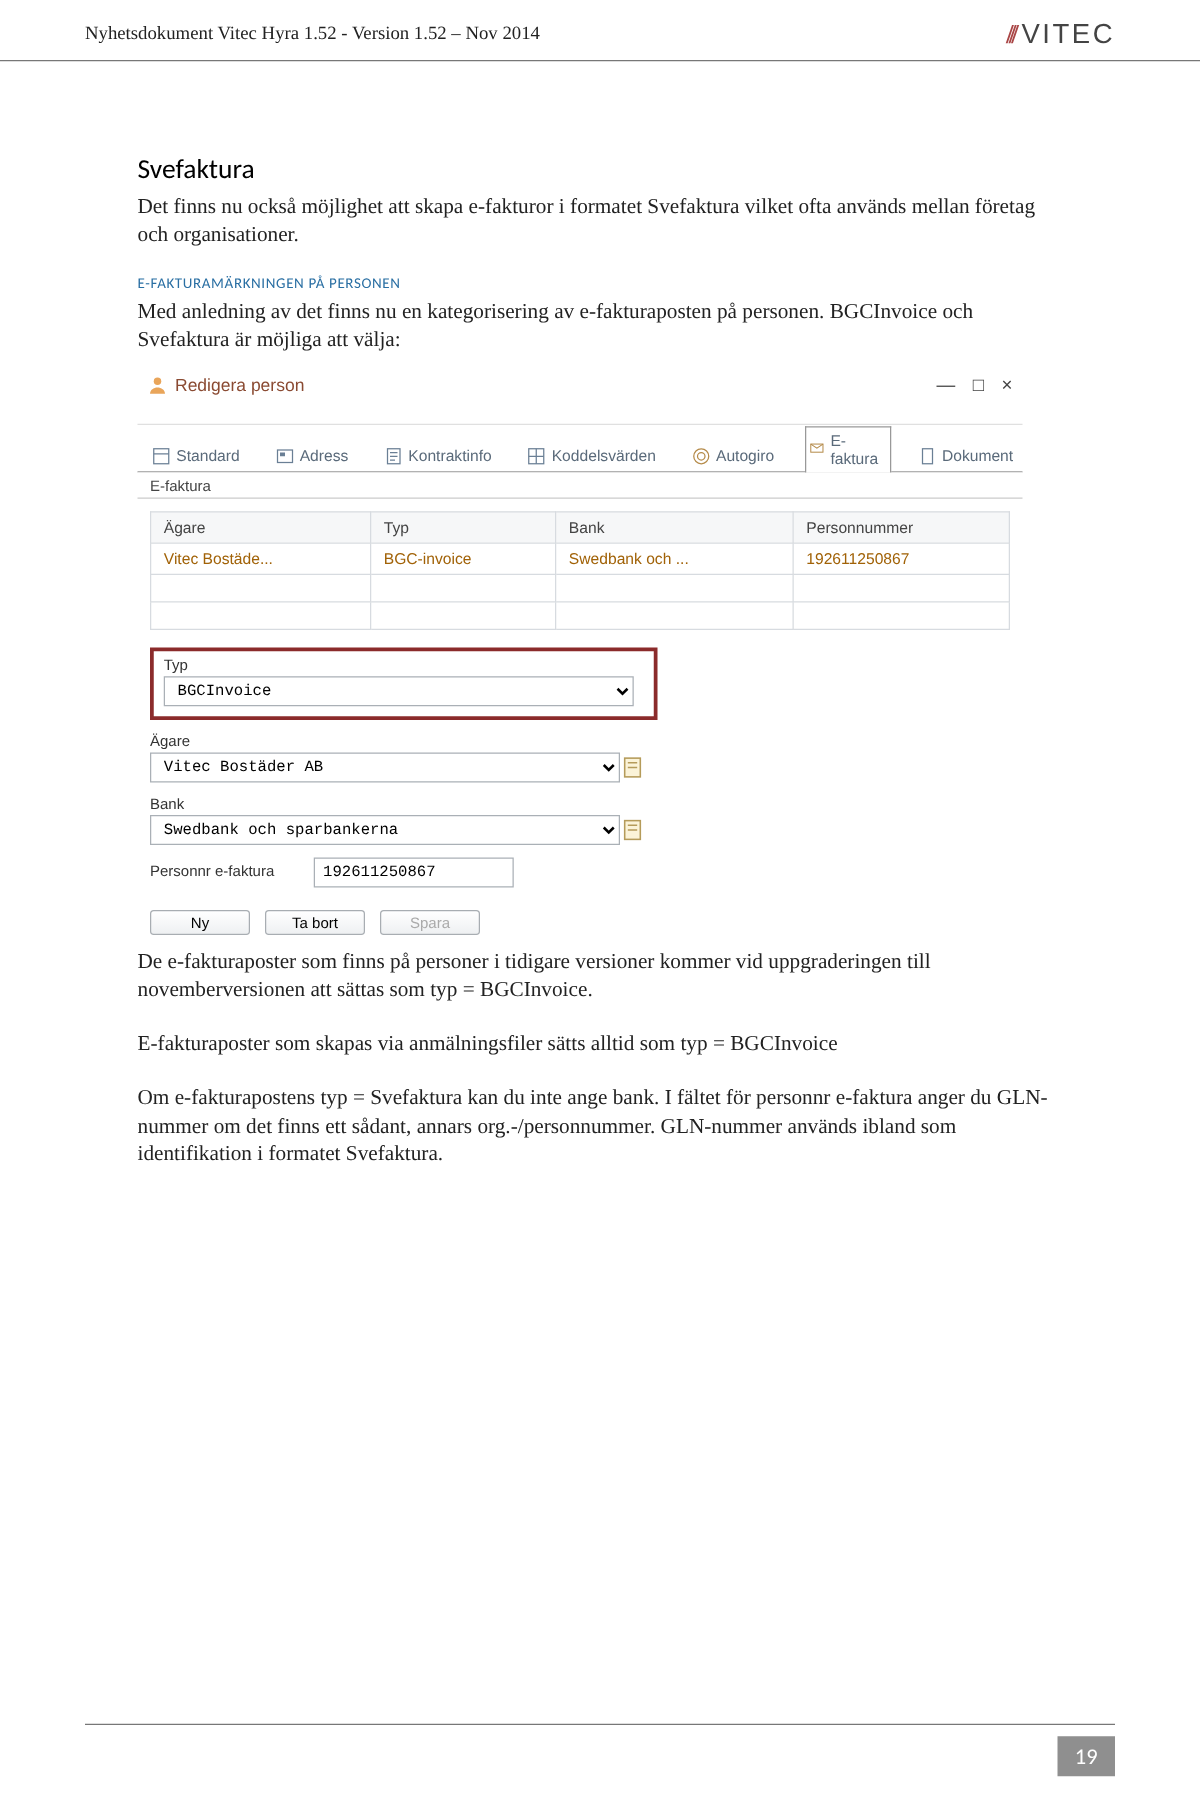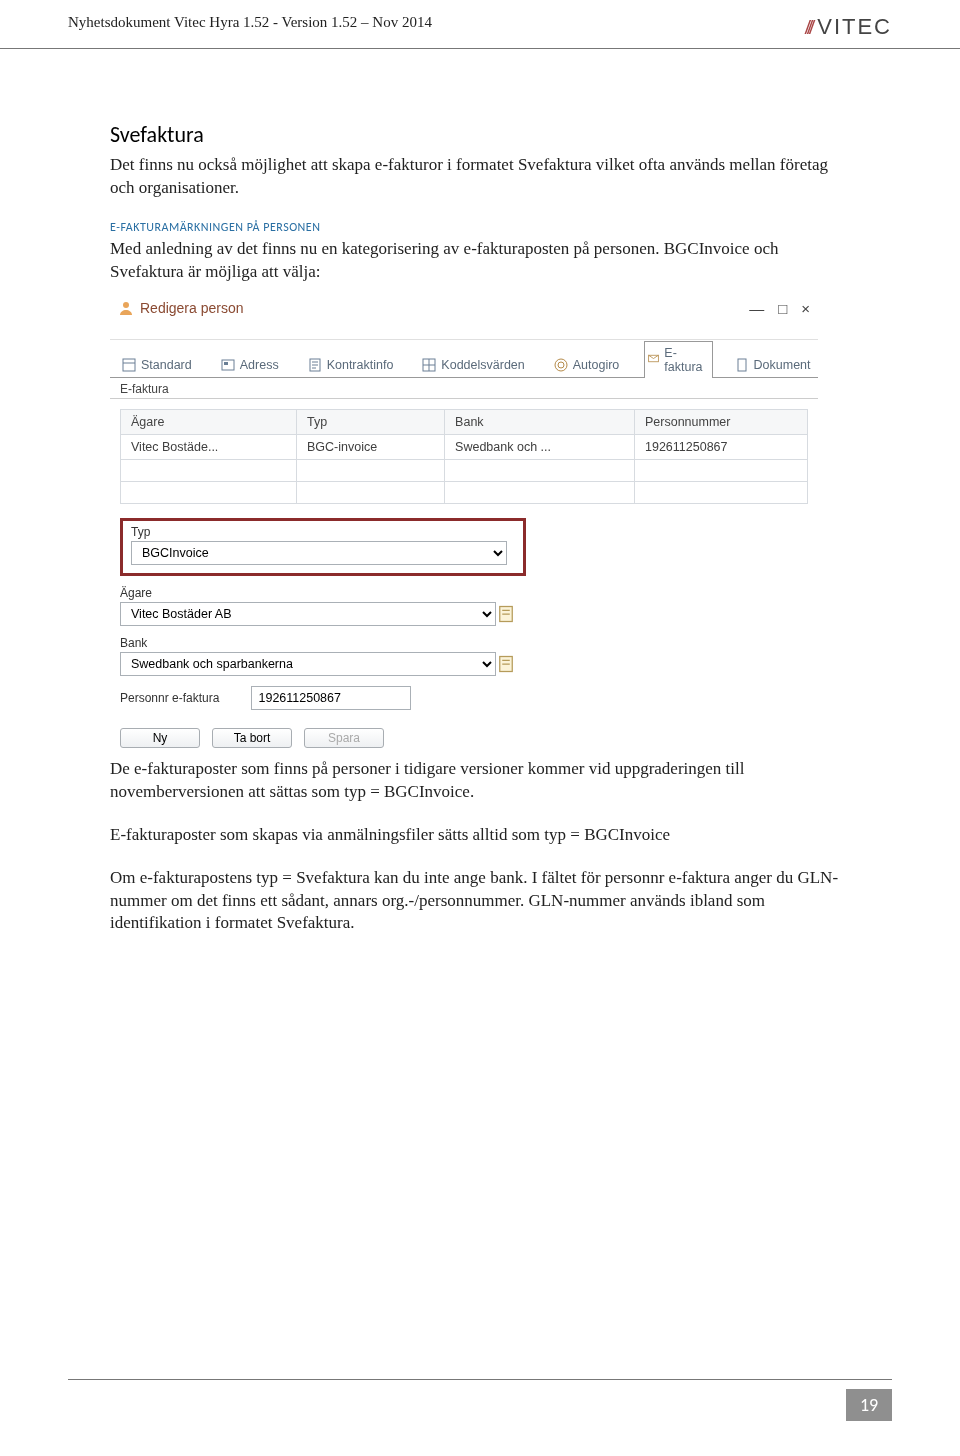--- a/index.html
+++ b/index.html
@@ -8,21 +8,21 @@
     font-family: Garamond, 'Times New Roman', serif;
     background: #fff;
     width: 960px;
     height: 1456px;
     position: relative;
     color: #222;
   }
   .page-header {
     display: flex;
     justify-content: space-between;
-    align-items: flex-start;
+    align-items: center;
     padding: 14px 68px 8px 68px;
     border-bottom: 1.5px solid #777;
     font-family: Garamond, serif;
     font-size: 15px;
     color: #222;
   }
   .logo { display: flex; align-items: center; gap: 6px; }
   .logo-mark { color: #a94545; font-size: 22px; font-weight: bold; letter-spacing: -4px; }
   .logo-text { color: #444; font-family: Arial, sans-serif; font-size: 22px; letter-spacing: 2px; }
   .content { padding: 72px 110px 0 110px; }
@@ -90,36 +90,36 @@
     border-collapse: collapse;
     background: #fff;
   }
   table.grid th, table.grid td {
     border: 1px solid #d7dbe0;
     padding: 5px 10px;
     text-align: left;
     font-size: 12.5px;
     font-weight: normal;
     height: 22px;
-    color: #404040;
+    color: #a16207;
   }
   table.grid th { background: #f6f7f8; color: #444; }
 
   .form-row { margin-top: 10px; }
   .form-label { font-size: 12px; color: #333; margin-bottom: 2px; display: block; }
   .sel-wrap {
     display: flex;
     align-items: center;
     gap: 0;
   }
   select.sel, input.inp {
     height: 24px;
     border: 1px solid #aab0b6;
     background: #fff;
-    font-family: Liberation Sans, sans-serif;
+    font-family: Liberation Mono, monospace;
     font-size: 12.5px;
     padding: 2px 6px;
   }
   select.sel { width: 376px; }
   input.inp { width: 160px; }
   .note-icon {
     width: 20px; height: 20px; display: inline-flex;
     align-items: center; justify-content: center;
     color: #a78c4a; font-size: 14px;
   }

